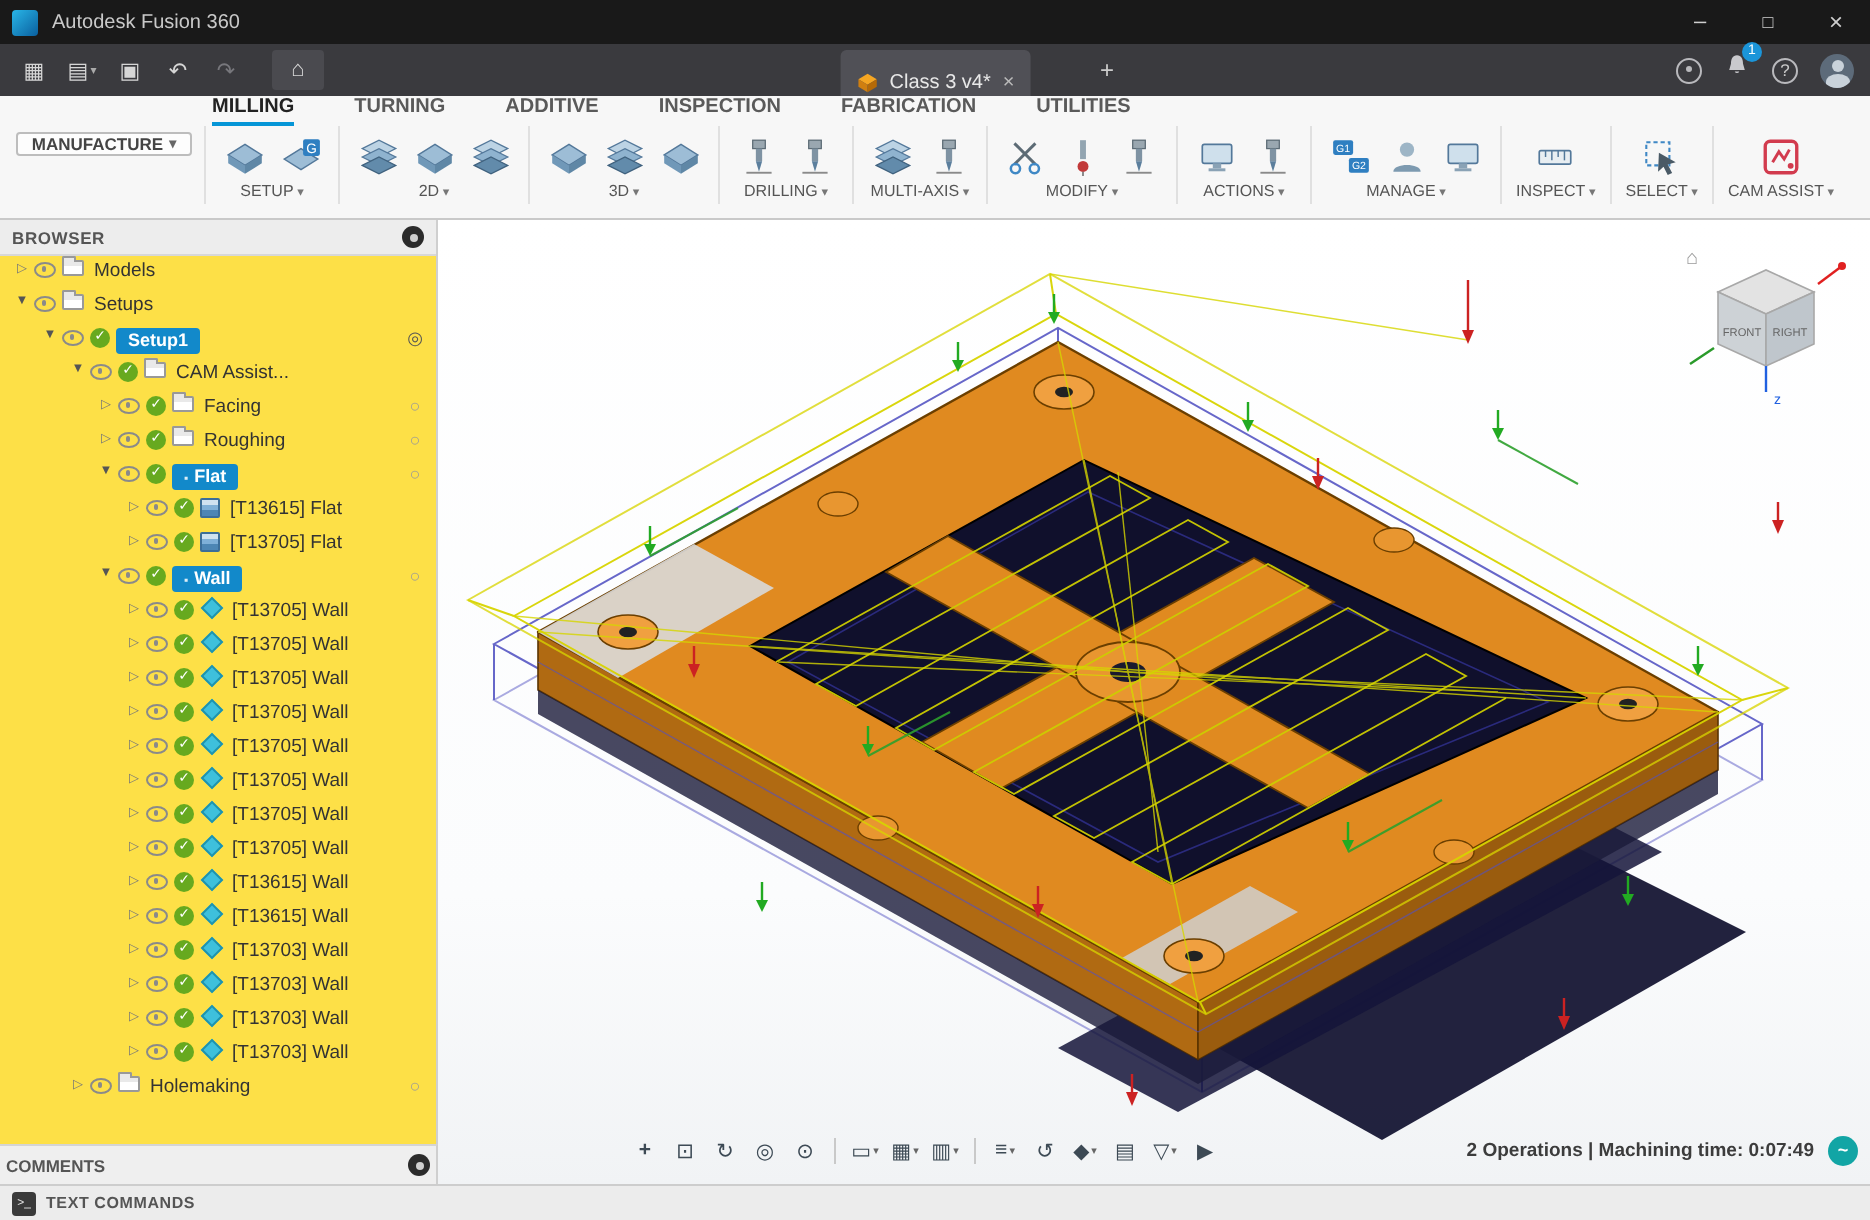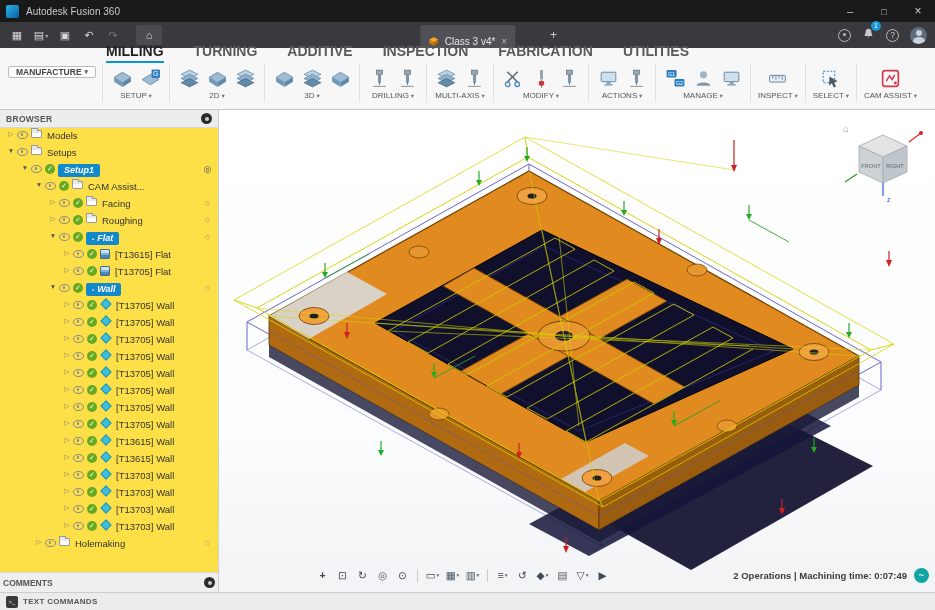--- a/index.html
+++ b/index.html
@@ -51,21 +51,21 @@
   .avatar{ width:17px; height:17px; border-radius:50%; background:#5d6b7a; position:relative; overflow:hidden; }
   .avatar::before{ content:""; position:absolute; top:3px; left:5.5px; width:6px; height:6px;
                    background:#c9d2da; border-radius:50%; }
   .avatar::after{ content:""; position:absolute; top:10px; left:2.5px; width:12px; height:8px;
                   background:#c9d2da; border-radius:50% 50% 0 0; }
 
   
   .ribbon{ position:absolute; top:48px; left:0; width:935px; height:62px; background:#f7f7f7;
            border-bottom:1px solid #c9c9c9; }
   .rtabs{ display:flex; align-items:flex-end; height:15px; padding-left:106px; }
-  .rtab{ font-size:14px; font-weight:bold; color:#5a5a5a; margin-right:30px; padding-bottom:2px;
+  .rtab{ font-size:10px; font-weight:bold; color:#5a5a5a; margin-right:30px; padding-bottom:2px;
          border-bottom:2px solid transparent; white-space:nowrap; }
   .rtab.active{ color:#222; border-bottom-color:#0696d7; }
   .rtools{ display:flex; align-items:flex-start; height:46px; }
   .wsbtn{ width:88px; margin:3px 6px 3px 8px; border:1px solid #bdbdbd; border-radius:2px; background:#fdfdfd;
           display:flex; align-items:center; justify-content:center; font-size:8.5px; font-weight:bold;
           color:#444; }
   .wsbtn::after{ content:" ▾"; font-size:7px; color:#666; margin-left:3px; }
   .rgroup{ display:flex; flex-direction:column; align-items:center; justify-content:space-between;
            padding:3px 7px 2px; border-left:1px solid #e0e0e0; }
   .ricons{ display:flex; gap:4px; }
@@ -103,21 +103,21 @@
   .ic-folder .nicon{ display:block; width:11px; height:8px; background:#fff; border:1px solid #999;
         border-radius:1px; position:relative; box-shadow:inset 0 2px 0 #e9e9e9; }
   .ic-folder .nicon::before{ content:""; position:absolute; top:-3px; left:-1px; width:4.5px; height:2px;
         background:#e9e9e9; border:1px solid #999; border-bottom:none; border-radius:1px 1px 0 0; }
   .ic-doc .nicon{ display:block; width:10px; height:10px; border:1px solid #3c6e99; border-radius:1px;
         background:linear-gradient(180deg,#cfe2f1 0 32%,#7fb0d8 32% 64%,#4d86b4 64%); }
   .ic-wall .nicon{ display:block; width:8px; height:8px; background:#3ec0dc; border:1px solid #1f93ad;
         transform:rotate(45deg); margin:0 4px 0 2px; }
   .chip{ display:none; }
   .chip:not(:empty){ display:inline-block; background:#1289ca; color:#fff; border-radius:2px;
-        padding:0 6px; font-size:9px; line-height:13px; height:13px; font-weight:bold;font-style:italic; }
+        padding:0 6px; font-size:9px; line-height:13px; height:13px; font-weight:bold; }
   .chip-folder .chip::before{ content:"▪"; font-size:6px; margin-right:3px; opacity:.85; }
   .lbl{ margin-left:2px; white-space:nowrap; }
   .lbl:empty{ display:none; }
   .rmark{ margin-left:auto; width:13px; text-align:center; font-size:9px; color:#999; }
   .r-o .rmark::before{ content:"○"; }
   .r-t .rmark::before{ content:"◎"; color:#555; }
 
   
   .commentsbar{ position:absolute; top:572px; left:0; width:219px; height:20px; background:#efefef;
         border-top:1px solid #d4d4d4; border-right:1px solid #cfcfcf; display:flex; align-items:center;

